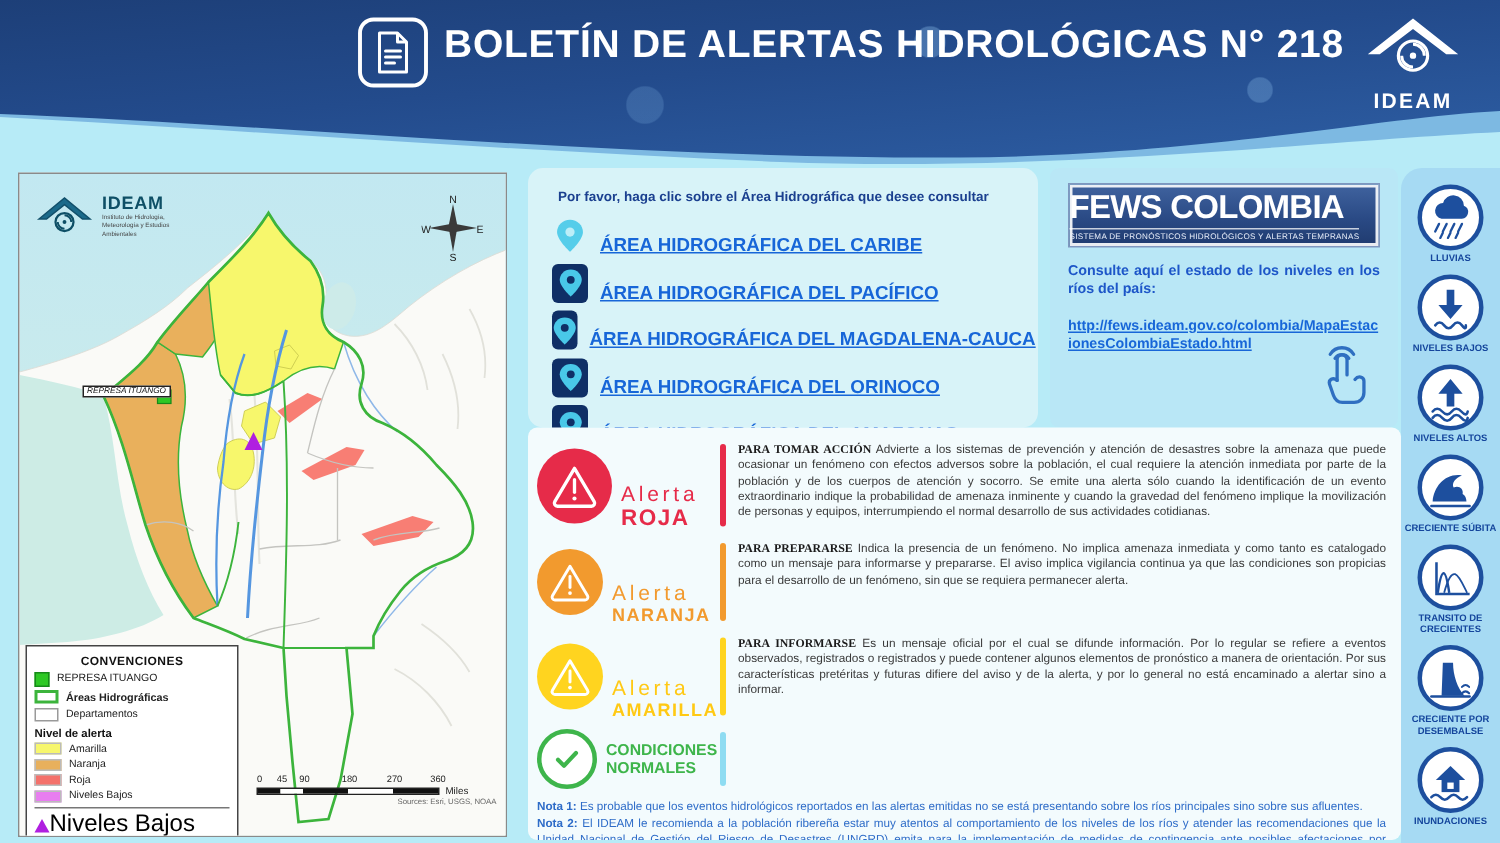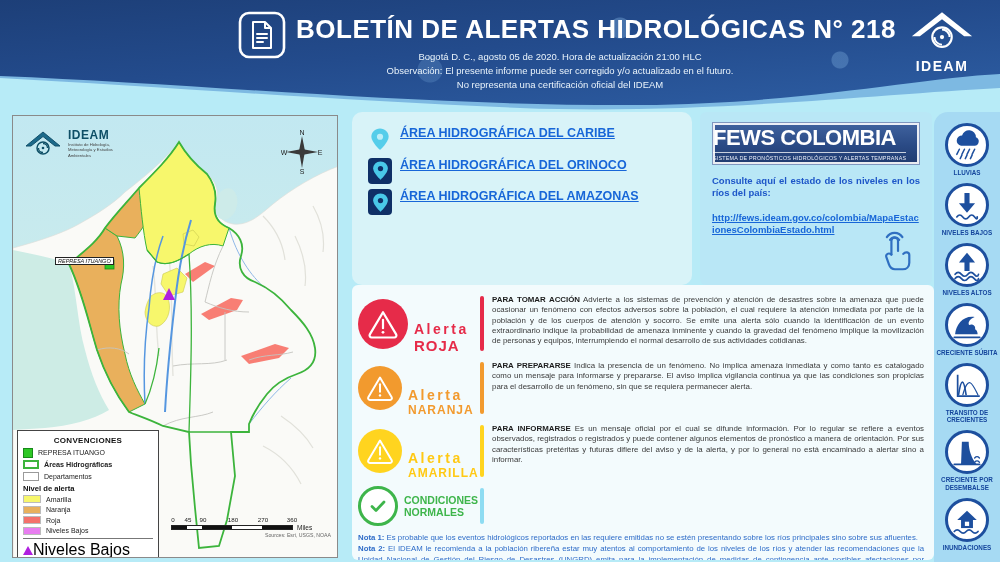--- a/index.html
+++ b/index.html
@@ -65,21 +65,21 @@
   .sb-nums span { position:absolute; top:0; transform:translateX(-50%); }
   .sb-bar { position:relative; margin-top:1px; width:122px; height:5px; border:1px solid #222; display:flex; }
   .sb-seg { height:100%; }
   .sb-miles { position:absolute; left:126px; top:8px; font-size:6.5px; color:#222; }
   .sb-src { margin-top:2px; text-align:right; font-size:5.2px; color:#666; width:160px; }
 
   
   .links-panel { position:absolute; left:352px; top:112px; width:340px; height:173px;
     background:#d8f3f8; border-radius:10px; padding:14px 10px 8px 16px; }
   .links-prompt { font-size:9px; font-weight:bold; color:#1a3f8f; margin-bottom:8px; padding-left:4px; }
-  .link-row { display:flex; align-items:flex-start; margin-bottom:5.5px; cursor:pointer; }
+  .link-row { display:flex; align-items:flex-end; margin-bottom:5.5px; cursor:pointer; }
   .link-pin { width:24px; height:26px; display:flex; align-items:center; justify-content:center; margin-right:8px; }
   .link-pin.boxed { background:#0f2f66; border-radius:4px; }
   .link-text { font-size:12.5px; font-weight:bold; color:#1766d8; text-decoration:underline; white-space:nowrap; }
 
   
   .fews-panel { position:absolute; left:700px; top:112px; width:232px; height:173px;
     background:#b9e7f6; border-radius:6px; padding:10px 12px 6px 12px; }
   .fews-banner { width:208px; height:43px; background:linear-gradient(180deg,#40639f 0%, #2a4a85 55%, #203b6f 100%);
     border:1px solid #7f97bf; box-shadow:inset 0 0 0 2px rgba(255,255,255,.9);
     display:flex; flex-direction:column; align-items:flex-start; justify-content:center; }
@@ -92,27 +92,27 @@
 
   
   .alerts { position:absolute; left:352px; top:285px; width:582px; height:275px;
     background:#f3fbfd; border-radius:6px; padding:9px 10px 4px 6px; overflow:hidden; }
   .alert-row { display:flex; align-items:flex-start; margin-bottom:7px; }
   .alert-id { flex:0 0 122px; display:flex; align-items:center; }
   .alert-circle { width:50px; height:50px; border-radius:50%; display:flex; align-items:center; justify-content:center; flex:0 0 auto; }
   .alert-circle.small { width:44px; height:44px; }
   .alert-circle.norm { width:40px; height:40px; background:#fff; border:3.5px solid #3eb54b; }
   .alert-words { margin-left:6px; line-height:1; }
-  .aw-top { font-size:14px; letter-spacing:2.5px; font-weight:bold;margin-top:28px; }
+  .aw-top { font-size:14px; letter-spacing:2.5px; font-weight:normal;margin-top:28px; }
   .aw-name { font-size:15px; font-weight:800; letter-spacing:1px; margin-top:2px; }
   .aw-name.sm { font-size:12px; }
   .aw-cond { font-size:10.5px; font-weight:800; color:#3eb54b; line-height:1.15; width:64px; }
   .alert-bar { flex:0 0 4px; border-radius:2px; align-self:stretch; margin:2px 8px 2px 0; }
   .alert-text { flex:1; font-size:7.9px; line-height:1.3; color:#3a3a3a; text-align:justify; padding-top:1px; }
-  .alert-text b { color:#1b1b1b; }
+  .alert-text b { color:#1b1b1b;font-family:Liberation Serif, serif; }
   .c-red { color:#e62b49; } .bg-red { background:#e62b49; }
   .c-orange { color:#f29a2e; } .bg-orange { background:#f29a2e; }
   .c-yellow { color:#ffc914; } .bg-yellow { background:#ffd41f; }
   .bg-cyan { background:#8edcf2; }
   .circ-red { background:#e62b49; } .circ-orange { background:#f29a2e; } .circ-yellow { background:#ffd41f; }
 
   .notes { margin-top:4px; font-size:7.8px; line-height:1.32; color:#2e6cc8; text-align:justify; }
   .notes .note { margin-bottom:1px; }
   .notes b { font-weight:bold; }
 </style>
@@ -126,25 +126,20 @@
       <path fill="#7db9e2" d="M0,48 V12 C200,20 420,42 640,41 C800,40 920,14 1000,10 V48 Z"></path>
       <path fill="#b7ebf7" d="M0,48 V14 C150,22 330,36 520,44 C700,51 880,30 1000,24 V48 Z"></path>
     </svg>
     <svg class="doc-icon" width="48" height="50" viewBox="0 0 48 50">
       <rect x="2" y="3" width="44" height="44" rx="9" fill="none" stroke="#ffffff" stroke-width="2.6"></rect>
       <path d="M15,12 h12 l6,6 v20 h-18 z" fill="none" stroke="#ffffff" stroke-width="2" stroke-linejoin="round"></path>
       <path d="M27,12 v6 h6" fill="none" stroke="#ffffff" stroke-width="2" stroke-linejoin="round"></path>
       <path d="M19,24 h10 M19,28 h10 M19,32 h6" stroke="#ffffff" stroke-width="2" stroke-linecap="round"></path>
     </svg>
     <div class="header-title">BOLETÍN DE ALERTAS HIDROLÓGICAS N° 218</div>
-    <div class="header-sub">
-      <div>Bogotá D. C., agosto 05 de 2020. Hora de actualización 21:00  HLC</div>
-      <div>Observación: El presente informe puede ser corregido y/o actualizado en el futuro.</div>
-      <div>No representa una certificación oficial del IDEAM</div>
-    </div>
     <div class="header-logo">
       <svg width="78" height="52" viewBox="0 0 88 58">
         <path d="M10,36 L44,9 L78,36 L69,36 L44,17 L19,36 Z" fill="#ffffff"></path>
         <circle cx="44" cy="37" r="11" fill="none" stroke="#ffffff" stroke-width="2.4"></circle>
         <path d="M44,28.5 a8.5,8.5 0 0 1 8.5,8.5" fill="none" stroke="#ffffff" stroke-width="2.2"></path>
         <path d="M44,45.5 a8.5,8.5 0 0 1 -8.5,-8.5" fill="none" stroke="#ffffff" stroke-width="2.2"></path>
         <circle cx="44" cy="37" r="2.4" fill="#ffffff"></circle>
       </svg>
       <div class="ideam-word">IDEAM</div>
     </div>
@@ -355,32 +350,51 @@
         <div class="sb-seg" style="width:30px;background:#111"></div>
         <div class="sb-seg" style="width:30px;background:#fff"></div>
         <div class="sb-seg" style="width:30px;background:#111"></div>
       </div>
       <div class="sb-miles">Miles</div>
       <div class="sb-src">Sources: Esri, USGS, NOAA</div>
     </div>
   </div>
 
   <div class="links-panel">
+    <div class="links-prompt">Por favor, haga clic sobre el Área Hidrográfica que desee consultar</div>
 
     <div class="link-row">
       <span class="link-pin">
         <svg width="20" height="24" viewBox="0 0 22 26">
           <path d="M11,1.5 C5.5,1.5 1.5,5.8 1.5,10.5 C1.5,16.5 11,25 11,25 C11,25 20.5,16.5 20.5,10.5 C20.5,5.8 16.5,1.5 11,1.5 Z" fill="#55cdea"></path>
           <circle cx="11" cy="10.5" r="3.4" fill="#bdeef8"></circle>
         </svg>
       </span>
       <span class="link-text">ÁREA HIDROGRÁFICA DEL CARIBE</span>
     </div>
 
-
+    <div class="link-row">
+      <span class="link-pin boxed">
+        <svg width="17" height="21" viewBox="0 0 22 26">
+          <path d="M11,1.5 C5.5,1.5 1.5,5.8 1.5,10.5 C1.5,16.5 11,25 11,25 C11,25 20.5,16.5 20.5,10.5 C20.5,5.8 16.5,1.5 11,1.5 Z" fill="#49c8e8"></path>
+          <circle cx="11" cy="10.5" r="3.4" fill="#0f2f66"></circle>
+        </svg>
+      </span>
+      <span class="link-text">ÁREA HIDROGRÁFICA DEL PACÍFICO</span>
+    </div>
+
+    <div class="link-row">
+      <span class="link-pin boxed">
+        <svg width="17" height="21" viewBox="0 0 22 26">
+          <path d="M11,1.5 C5.5,1.5 1.5,5.8 1.5,10.5 C1.5,16.5 11,25 11,25 C11,25 20.5,16.5 20.5,10.5 C20.5,5.8 16.5,1.5 11,1.5 Z" fill="#49c8e8"></path>
+          <circle cx="11" cy="10.5" r="3.4" fill="#0f2f66"></circle>
+        </svg>
+      </span>
+      <span class="link-text">ÁREA HIDROGRÁFICA DEL MAGDALENA-CAUCA</span>
+    </div>
 
     <div class="link-row">
       <span class="link-pin boxed">
         <svg width="17" height="21" viewBox="0 0 22 26">
           <path d="M11,1.5 C5.5,1.5 1.5,5.8 1.5,10.5 C1.5,16.5 11,25 11,25 C11,25 20.5,16.5 20.5,10.5 C20.5,5.8 16.5,1.5 11,1.5 Z" fill="#49c8e8"></path>
           <circle cx="11" cy="10.5" r="3.4" fill="#0f2f66"></circle>
         </svg>
       </span>
       <span class="link-text">ÁREA HIDROGRÁFICA DEL ORINOCO</span>
     </div>
@@ -484,21 +498,21 @@
         </div>
         <div class="alert-words">
           <div class="aw-cond">CONDICIONES NORMALES</div>
         </div>
       </div>
       <div class="alert-bar bg-cyan"></div>
     </div>
 
     <div class="notes">
       <div class="note">
-        <b>Nota 1:</b> <span>Es probable que los eventos hidrológicos reportados en las requiere emitidas no se estén presentando sobre los ríos principales sino sobre sus afluentes.</span>
+        <b>Nota 1:</b> <span>Es probable que los eventos hidrológicos reportados en las alertas emitidas no se está presentando sobre los ríos principales sino sobre sus afluentes.</span>
       </div>
       <div class="note">
         <b>Nota 2:</b> <span>El IDEAM le recomienda a la población ribereña estar muy atentos al comportamiento de los niveles de los ríos y atender las recomendaciones que la Unidad Nacional de Gestión del Riesgo de Desastres (UNGRD) emita para la implementación de medidas de contingencia ante posibles afectaciones por desbordamientos e inundaciones.</span>
       </div>
     </div>
   </div>
 
 </div>
 
 </body></html>

